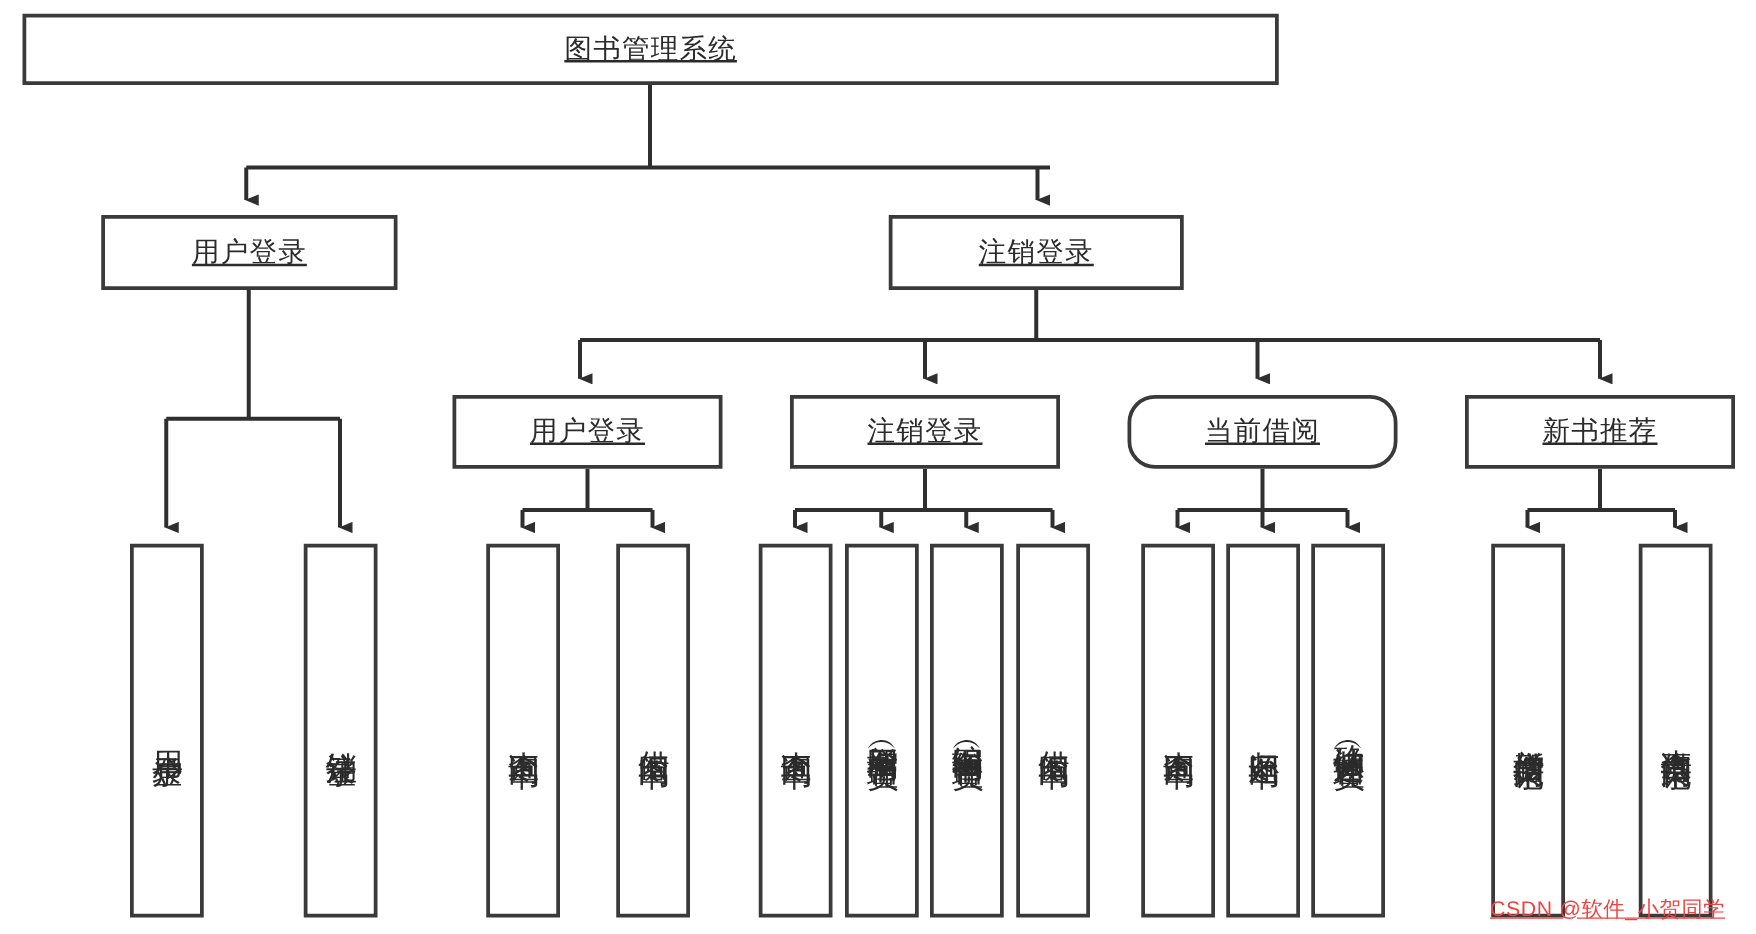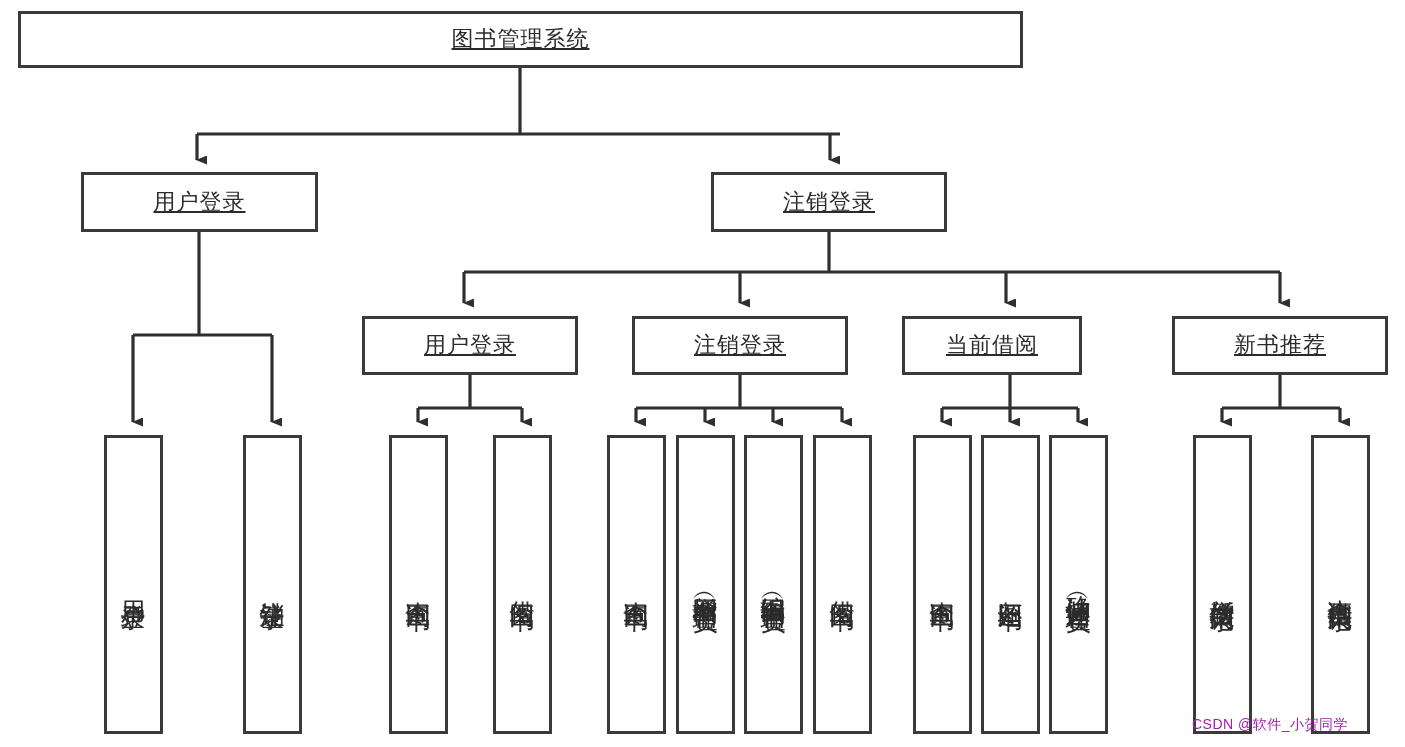--- a/index.html
+++ b/index.html
@@ -52,25 +52,26 @@
     writing-mode: vertical-rl;
     text-orientation: upright;
     font-size: 25px;
     line-height: 1.28;
     letter-spacing: 2px;
     white-space: nowrap;
     max-height: 100%;
   }
   .watermark {
     position: absolute;
-    font-size: 14px;
-    color: #a21caf;
+    font-size: 17px;
+    color: #ef4444;
     letter-spacing: 0.5px;
     white-space: nowrap;
     user-select: none;
+    text-decoration: underline;
   }
 </style>
 </head>
 <body>
 
 <div id="diagram-canvas">
 
   <svg class="connectors" viewBox="0 0 1405 747">
     <defs>
       <marker id="arrowhead" markerWidth="9" markerHeight="11" refX="4.5" refY="10" orient="auto" markerUnits="userSpaceOnUse">
@@ -132,21 +133,21 @@
   <div class="node horizontal" style="left:711px; top:172px; width:236px; height:60px;">
     <span class="node-label">注销登录</span>
   </div>
 
   <div class="node horizontal" style="left:362px; top:316px; width:216px; height:59px;">
     <span class="node-label">用户登录</span>
   </div>
   <div class="node horizontal" style="left:632px; top:316px; width:216px; height:59px;">
     <span class="node-label">注销登录</span>
   </div>
-  <div class="node horizontal" style="left:902px; top:316px; width:180px; height:59px;">
+  <div class="node horizontal" style="left:902px; top:316px; width:216px; height:59px;border-radius:22px;">
     <span class="node-label">当前借阅</span>
   </div>
   <div class="node horizontal" style="left:1172px; top:316px; width:216px; height:59px;">
     <span class="node-label">新书推荐</span>
   </div>
 
   <div class="node vertical" style="left:104px; top:435px; width:59px; height:299px;">
     <span class="node-label">用户登录</span>
   </div>
   <div class="node vertical" style="left:243px; top:435px; width:59px; height:299px;">

